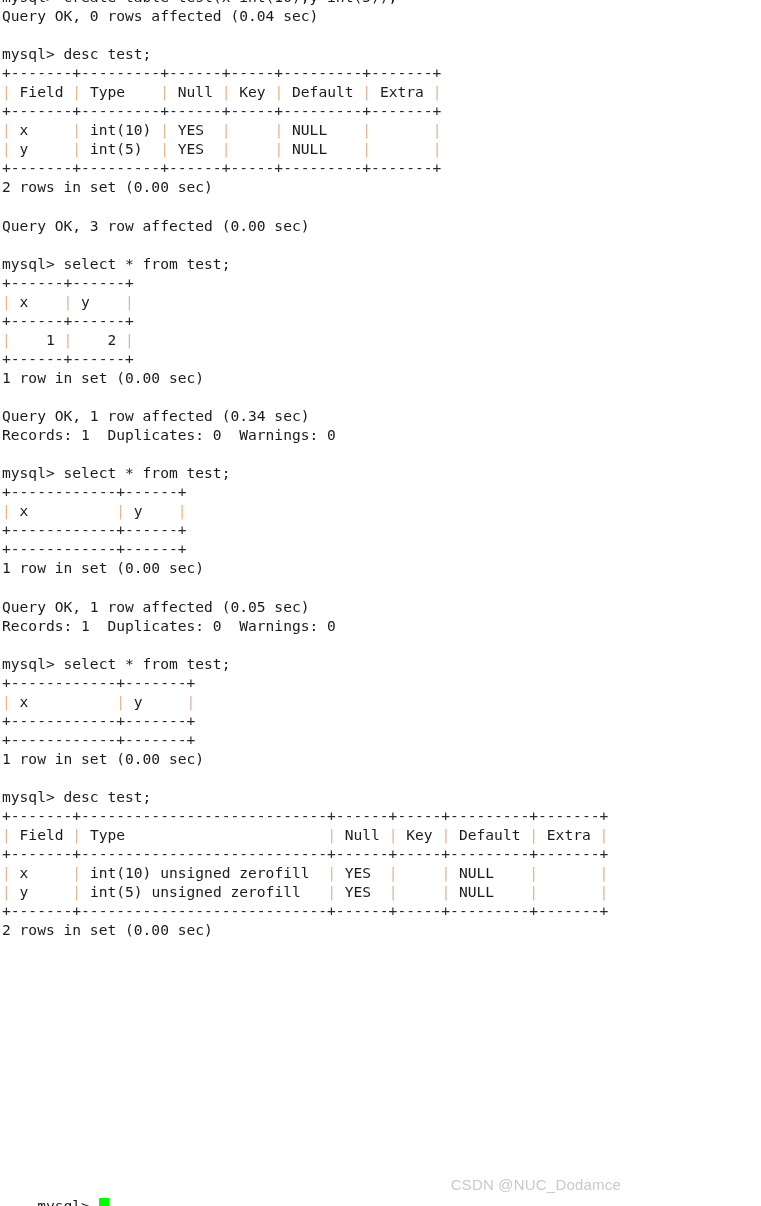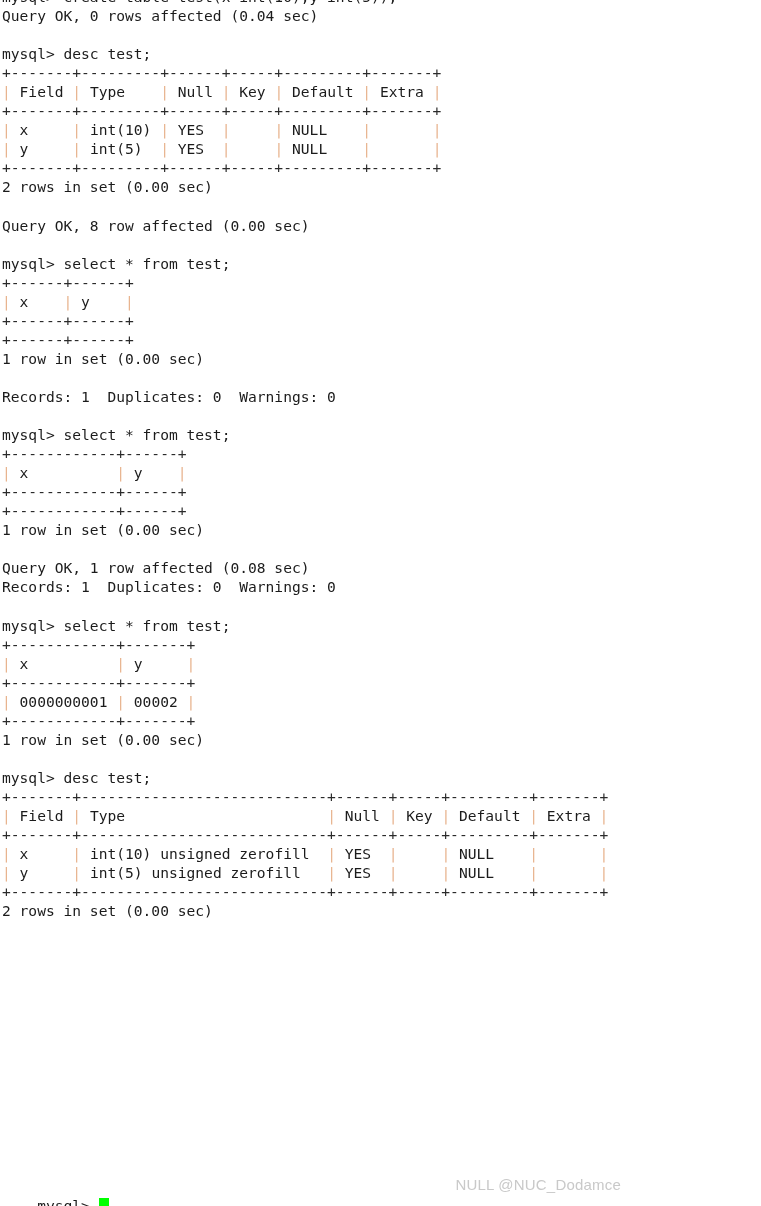--- a/index.html
+++ b/index.html
@@ -76,58 +76,59 @@
       <div class="line blank"> </div>
       <div class="line">mysql&gt; desc test;</div>
       <div class="line rule">+-------+---------+------+-----+---------+-------+</div>
       <div class="line"><span style="color: rgb(232, 180, 143);">|</span> Field <span style="color: rgb(232, 180, 143);">|</span> Type    <span style="color: rgb(232, 180, 143);">|</span> Null <span style="color: rgb(232, 180, 143);">|</span> Key <span style="color: rgb(232, 180, 143);">|</span> Default <span style="color: rgb(232, 180, 143);">|</span> Extra <span style="color: rgb(232, 180, 143);">|</span></div>
       <div class="line rule">+-------+---------+------+-----+---------+-------+</div>
       <div class="line"><span style="color: rgb(232, 180, 143);">|</span> x     <span style="color: rgb(232, 180, 143);">|</span> int(10) <span style="color: rgb(232, 180, 143);">|</span> YES  <span style="color: rgb(232, 180, 143);">|</span>     <span style="color: rgb(232, 180, 143);">|</span> NULL    <span style="color: rgb(232, 180, 143);">|</span>       <span style="color: rgb(232, 180, 143);">|</span></div>
       <div class="line"><span style="color: rgb(232, 180, 143);">|</span> y     <span style="color: rgb(232, 180, 143);">|</span> int(5)  <span style="color: rgb(232, 180, 143);">|</span> YES  <span style="color: rgb(232, 180, 143);">|</span>     <span style="color: rgb(232, 180, 143);">|</span> NULL    <span style="color: rgb(232, 180, 143);">|</span>       <span style="color: rgb(232, 180, 143);">|</span></div>
       <div class="line rule">+-------+---------+------+-----+---------+-------+</div>
       <div class="line">2 rows in set (0.00 sec)</div>
       <div class="line blank"> </div>
-      <div class="line">Query OK, 8 row affected (0.00 sec)</div>
+      <div class="line">Query OK, 3 row affected (0.00 sec)</div>
       <div class="line blank"> </div>
       <div class="line">mysql&gt; select * from test;</div>
       <div class="line rule">+------+------+</div>
       <div class="line"><span style="color: rgb(232, 180, 143);">|</span> x    <span style="color: rgb(232, 180, 143);">|</span> y    <span style="color: rgb(232, 180, 143);">|</span></div>
       <div class="line rule">+------+------+</div>
+      <div class="line"><span style="color: rgb(232, 180, 143);">|</span>    1 <span style="color: rgb(232, 180, 143);">|</span>    2 <span style="color: rgb(232, 180, 143);">|</span></div>
       <div class="line rule">+------+------+</div>
       <div class="line">1 row in set (0.00 sec)</div>
       <div class="line blank"> </div>
+      <div class="line">Query OK, 1 row affected (0.34 sec)</div>
       <div class="line">Records: 1  Duplicates: 0  Warnings: 0</div>
       <div class="line blank"> </div>
       <div class="line">mysql&gt; select * from test;</div>
       <div class="line rule">+------------+------+</div>
       <div class="line"><span style="color: rgb(232, 180, 143);">|</span> x          <span style="color: rgb(232, 180, 143);">|</span> y    <span style="color: rgb(232, 180, 143);">|</span></div>
       <div class="line rule">+------------+------+</div>
       <div class="line rule">+------------+------+</div>
       <div class="line">1 row in set (0.00 sec)</div>
       <div class="line blank"> </div>
-      <div class="line">Query OK, 1 row affected (0.08 sec)</div>
+      <div class="line">Query OK, 1 row affected (0.05 sec)</div>
       <div class="line">Records: 1  Duplicates: 0  Warnings: 0</div>
       <div class="line blank"> </div>
       <div class="line">mysql&gt; select * from test;</div>
       <div class="line rule">+------------+-------+</div>
       <div class="line"><span style="color: rgb(232, 180, 143);">|</span> x          <span style="color: rgb(232, 180, 143);">|</span> y     <span style="color: rgb(232, 180, 143);">|</span></div>
       <div class="line rule">+------------+-------+</div>
-      <div class="line"><span style="color: rgb(232, 180, 143);">|</span> 0000000001 <span style="color: rgb(232, 180, 143);">|</span> 00002 <span style="color: rgb(232, 180, 143);">|</span></div>
       <div class="line rule">+------------+-------+</div>
       <div class="line">1 row in set (0.00 sec)</div>
       <div class="line blank"> </div>
       <div class="line">mysql&gt; desc test;</div>
       <div class="line rule">+-------+----------------------------+------+-----+---------+-------+</div>
       <div class="line"><span style="color: rgb(232, 180, 143);">|</span> Field <span style="color: rgb(232, 180, 143);">|</span> Type                       <span style="color: rgb(232, 180, 143);">|</span> Null <span style="color: rgb(232, 180, 143);">|</span> Key <span style="color: rgb(232, 180, 143);">|</span> Default <span style="color: rgb(232, 180, 143);">|</span> Extra <span style="color: rgb(232, 180, 143);">|</span></div>
       <div class="line rule">+-------+----------------------------+------+-----+---------+-------+</div>
       <div class="line"><span style="color: rgb(232, 180, 143);">|</span> x     <span style="color: rgb(232, 180, 143);">|</span> int(10) unsigned zerofill  <span style="color: rgb(232, 180, 143);">|</span> YES  <span style="color: rgb(232, 180, 143);">|</span>     <span style="color: rgb(232, 180, 143);">|</span> NULL    <span style="color: rgb(232, 180, 143);">|</span>       <span style="color: rgb(232, 180, 143);">|</span></div>
       <div class="line"><span style="color: rgb(232, 180, 143);">|</span> y     <span style="color: rgb(232, 180, 143);">|</span> int(5) unsigned zerofill   <span style="color: rgb(232, 180, 143);">|</span> YES  <span style="color: rgb(232, 180, 143);">|</span>     <span style="color: rgb(232, 180, 143);">|</span> NULL    <span style="color: rgb(232, 180, 143);">|</span>       <span style="color: rgb(232, 180, 143);">|</span></div>
       <div class="line rule">+-------+----------------------------+------+-----+---------+-------+</div>
       <div class="line">2 rows in set (0.00 sec)</div>
       <div class="line blank"> </div>
     </div>
 
   <div class="line" id="active-line" style="position:absolute; left:2px; top:1177px;">
     <span class="prompt">mysql&gt; </span><span class="cursor"></span>
   </div>
 
-  <div class="watermark">NULL @NUC_Dodamce</div>
+  <div class="watermark">CSDN @NUC_Dodamce</div>
 </div>
 
 </body></html>

